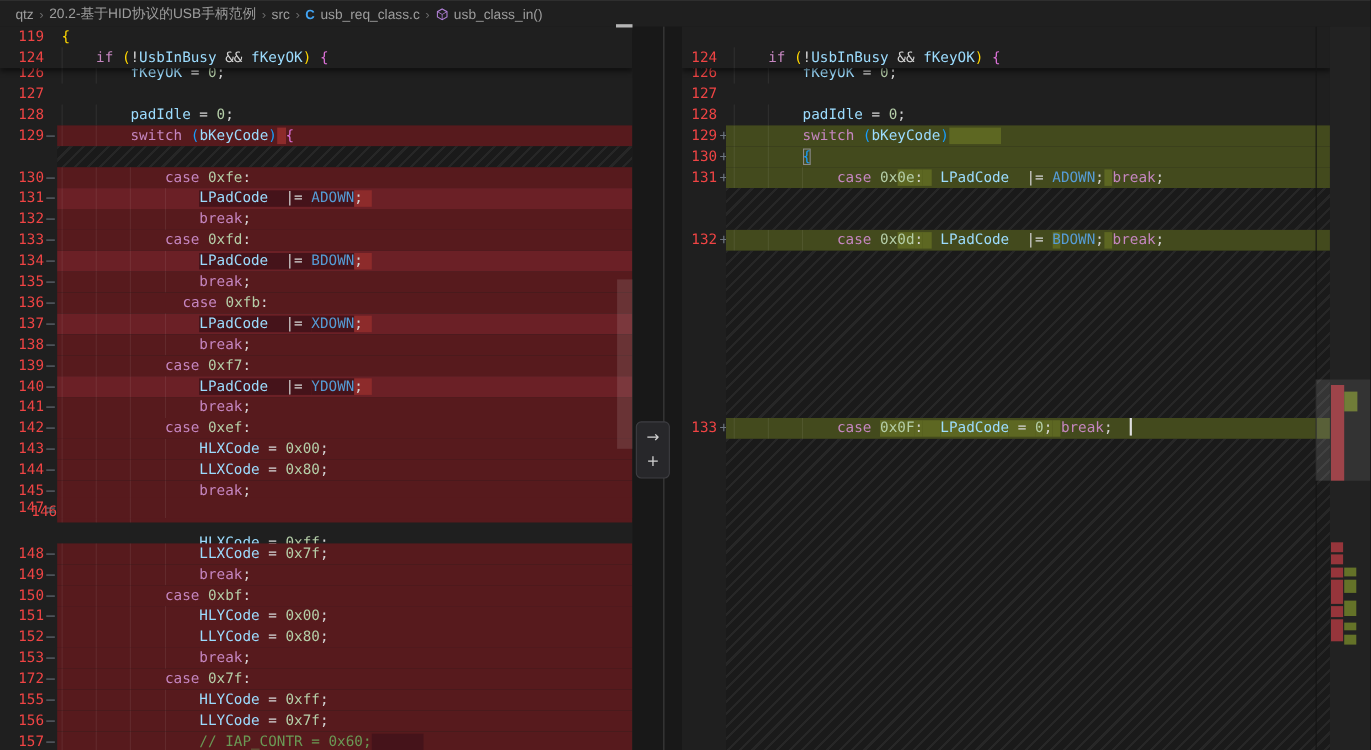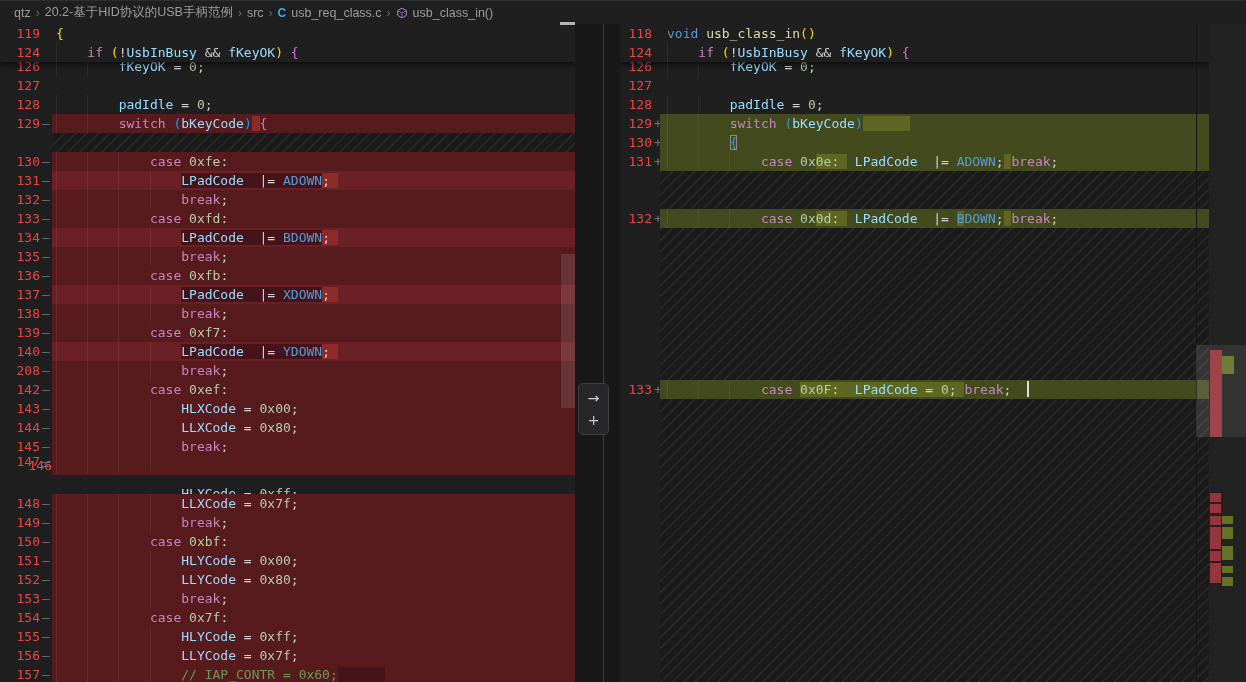--- a/index.html
+++ b/index.html
@@ -193,21 +193,21 @@
           <span class="code" style="padding-left: 4px;"><span class="tok-pl">                </span><span class="tok-kw">break</span><span class="tok-op">;</span></span>
         </div>
       </div>
       <div class="row r-d" style="top: 242px;">
         <span class="lnum" style="width: 40px;">136</span>
         <span class="lsign" style="left: 40px;">–</span>
         <div class="lcontent" style="left: 52px;">
           <i class="guide" style="left: 4px;"></i>
           <i class="guide" style="left: 35.2px;"></i>
           <i class="guide" style="left: 66.4px;"></i>
-          <span class="code" style="padding-left: 4px;"><span class="tok-pl">            </span><span class="tok-kw">case</span><span class="tok-pl"> </span><span class="tok-nu">0xfb</span><span class="tok-op">:</span></span>
+          <span class="code" style="padding-left: 20px;"><span class="tok-pl">            </span><span class="tok-kw">case</span><span class="tok-pl"> </span><span class="tok-nu">0xfb</span><span class="tok-op">:</span></span>
         </div>
       </div>
       <div class="row r-db" style="top: 261px;">
         <span class="lnum" style="width: 40px;">137</span>
         <span class="lsign" style="left: 40px;">–</span>
         <div class="lcontent" style="left: 52px;">
           <i class="guide" style="left: 4px;"></i>
           <i class="guide" style="left: 35.2px;"></i>
           <i class="guide" style="left: 66.4px;"></i>
           <i class="guide" style="left: 97.6px;"></i>
@@ -240,21 +240,21 @@
         <span class="lsign" style="left: 40px;">–</span>
         <div class="lcontent" style="left: 52px;">
           <i class="guide" style="left: 4px;"></i>
           <i class="guide" style="left: 35.2px;"></i>
           <i class="guide" style="left: 66.4px;"></i>
           <i class="guide" style="left: 97.6px;"></i>
           <span class="code" style="padding-left: 4px;"><span class="tok-pl">                </span><span class="tok-va f-d">LPadCode  </span><span class="tok-op f-d">|= </span><span class="tok-ty f-d">YDOWN</span><span class="tok-op f-h">;</span><span class="tok-pl f-h"> </span></span>
         </div>
       </div>
       <div class="row r-d" style="top: 337px;">
-        <span class="lnum" style="width: 40px;">208</span>
+        <span class="lnum" style="width: 40px;">141</span>
         <span class="lsign" style="left: 40px;">–</span>
         <div class="lcontent" style="left: 52px;">
           <i class="guide" style="left: 4px;"></i>
           <i class="guide" style="left: 35.2px;"></i>
           <i class="guide" style="left: 66.4px;"></i>
           <i class="guide" style="left: 97.6px;"></i>
           <span class="code" style="padding-left: 4px;"><span class="tok-pl">                </span><span class="tok-kw">break</span><span class="tok-op">;</span></span>
         </div>
       </div>
       <div class="row r-d" style="top: 356px;">
@@ -380,21 +380,21 @@
         <span class="lsign" style="left: 40px;">–</span>
         <div class="lcontent" style="left: 52px;">
           <i class="guide" style="left: 4px;"></i>
           <i class="guide" style="left: 35.2px;"></i>
           <i class="guide" style="left: 66.4px;"></i>
           <i class="guide" style="left: 97.6px;"></i>
           <span class="code" style="padding-left: 4px;"><span class="tok-pl">                </span><span class="tok-kw">break</span><span class="tok-op">;</span></span>
         </div>
       </div>
       <div class="row r-d" style="top: 584px;">
-        <span class="lnum" style="width: 40px;">154</span>
+        <span class="lnum" style="width: 40px;">172</span>
         <span class="lsign" style="left: 40px;">–</span>
         <div class="lcontent" style="left: 52px;">
           <i class="guide" style="left: 4px;"></i>
           <i class="guide" style="left: 35.2px;"></i>
           <i class="guide" style="left: 66.4px;"></i>
           <span class="code" style="padding-left: 4px;"><span class="tok-pl">            </span><span class="tok-kw">case</span><span class="tok-pl"> </span><span class="tok-nu">0x7f</span><span class="tok-op">:</span></span>
         </div>
       </div>
       <div class="row r-d" style="top: 603px;">
         <span class="lnum" style="width: 40px;">155</span>
@@ -535,27 +535,20 @@
           <i class="guide" style="left: 7px;"></i>
           <i class="guide" style="left: 38.2px;"></i>
           <i class="guide" style="left: 69.4px;"></i>
           <span class="code" style="padding-left: 7px;"><span class="tok-pl">            </span><span class="tok-kw">case</span><span class="tok-pl"> </span><span class="tok-nu f-h">0x0F</span><span class="tok-op f-h">:</span><span class="tok-pl f-h">  </span><span class="tok-va f-h">LPadCode</span><span class="tok-op f-h"> = </span><span class="tok-nu f-h">0</span><span class="tok-op f-h">;</span><span class="tok-pl f-h"> </span><span class="tok-kw">break</span><span class="tok-op">;</span><span class="tok-pl">  </span><span class="cursor"></span></span>
         </div>
       </div>
       <div class="row r-h" style="top: 375px; height: 283px;">
         <div class="lcontent" style="left: 40px;"></div>
       </div>
       <div class="sticky">
-        <div class="row r-c" style="top: 0px;">
-          <span class="lnum" style="width: 32px;">118</span>
-          <span class="lsign" style="left: 32px;"></span>
-          <div class="lcontent" style="left: 40px;">
-            <span class="code" style="padding-left: 7px;"><span class="tok-ty">void</span><span class="tok-pl"> </span><span class="tok-fn">usb_class_in</span><span class="tok-b1">()</span></span>
-          </div>
-        </div>
         <div class="row r-c" style="top: 19px;">
           <span class="lnum" style="width: 32px;">124</span>
           <span class="lsign" style="left: 32px;"></span>
           <div class="lcontent" style="left: 40px;">
             <i class="guide" style="left: 7px;"></i>
             <span class="code" style="padding-left: 7px;"><span class="tok-pl">    </span><span class="tok-kw">if</span><span class="tok-pl"> </span><span class="tok-b1">(</span><span class="tok-op">!</span><span class="tok-va">UsbInBusy</span><span class="tok-pl"> </span><span class="tok-op">&amp;&amp;</span><span class="tok-pl"> </span><span class="tok-va">fKeyOK</span><span class="tok-b1">)</span><span class="tok-pl"> </span><span class="tok-b2">{</span></span>
           </div>
         </div>
       </div>
     </div>

